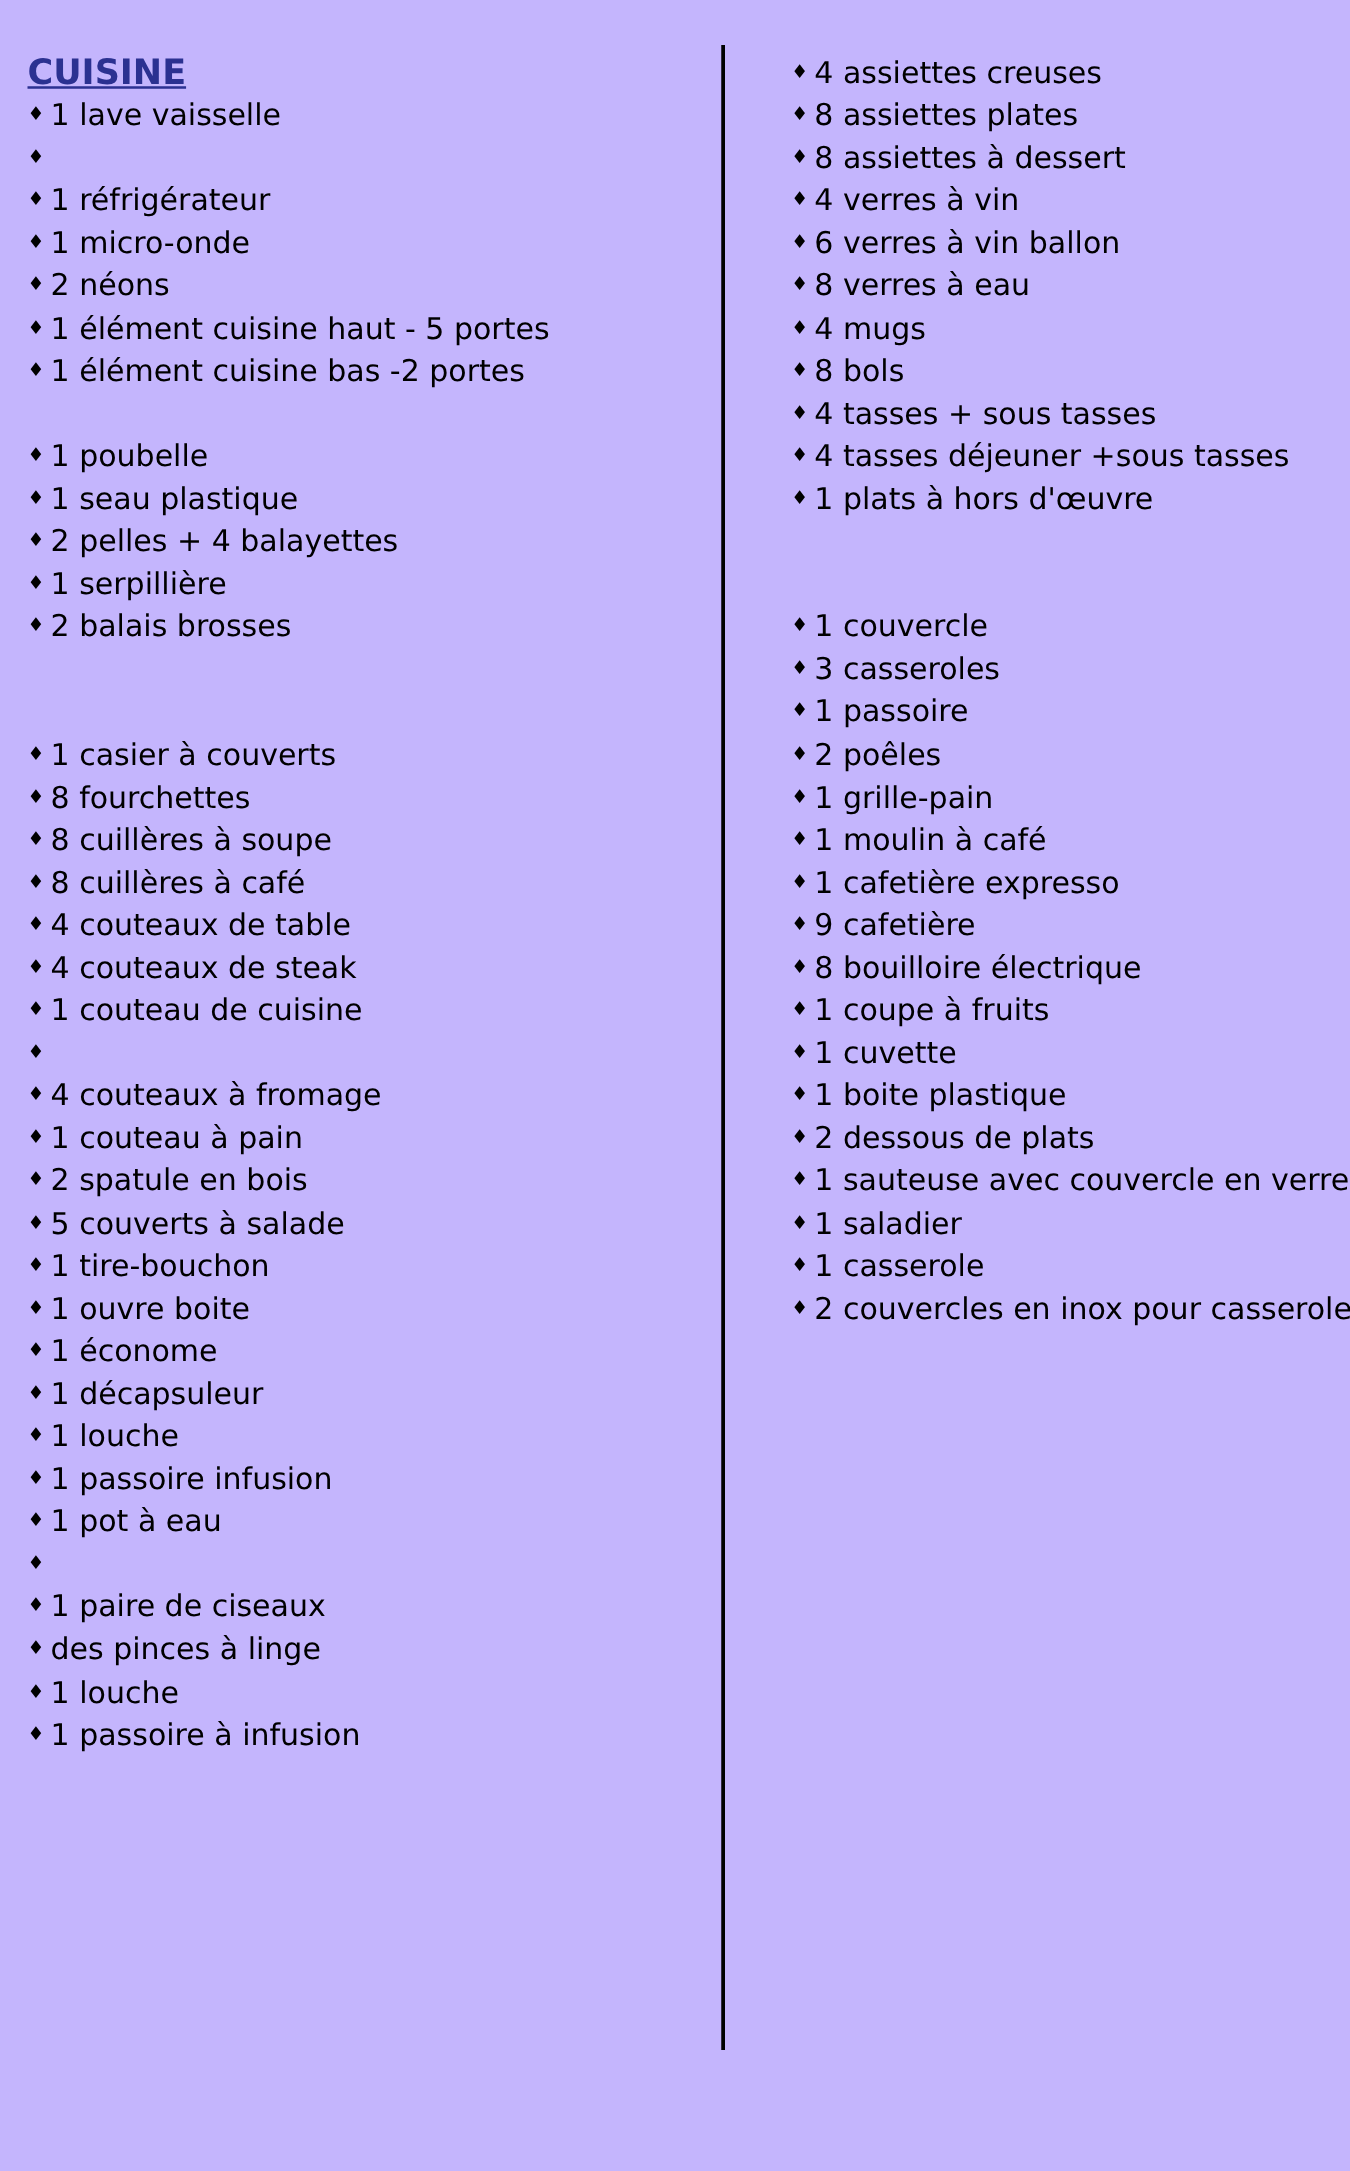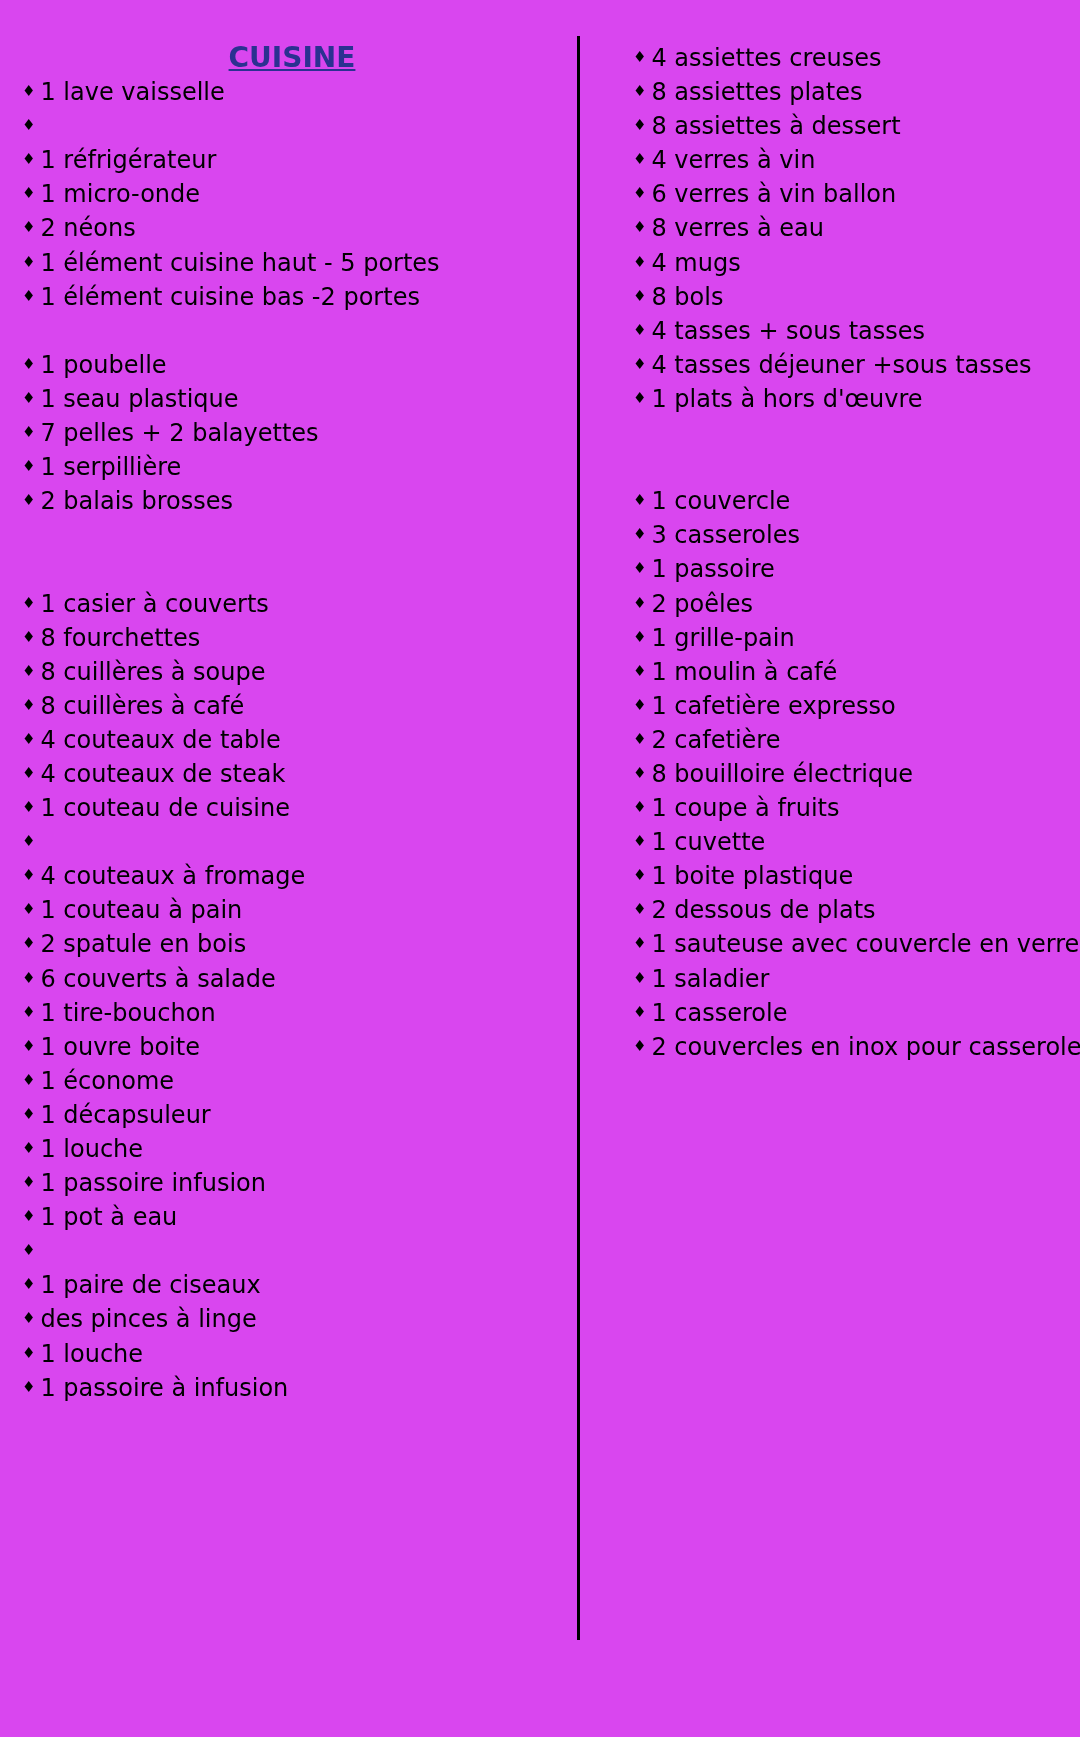--- a/index.html
+++ b/index.html
@@ -11,22 +11,21 @@
     width: 1080px;
     height: 1737px;
     position: relative;
     font-family: "DejaVu Sans", sans-serif;
     color: #000000;
     overflow: hidden;
   }
   .page {
     position: absolute;
     inset: 0;
-    background: #d946ef;
-    text-align: center;
+    background: #c4b5fd;
   }
   .col {
     position: absolute;
     top: 41px;
   }
   .col-left  { left: 22px;  width: 540px; }
   .col-right { left: 633px; width: 440px; }
   .title {
     margin: 0;
     font-size: 28px;
@@ -107,21 +106,21 @@
         <li class="row">
           <span class="bullet">♦</span>
           <span class="item-text">1 poubelle</span>
         </li>
         <li class="row">
           <span class="bullet">♦</span>
           <span class="item-text">1 seau plastique</span>
         </li>
         <li class="row">
           <span class="bullet">♦</span>
-          <span class="item-text">7 pelles + 2 balayettes</span>
+          <span class="item-text">2 pelles + 4 balayettes</span>
         </li>
         <li class="row">
           <span class="bullet">♦</span>
           <span class="item-text">1 serpillière</span>
         </li>
         <li class="row">
           <span class="bullet">♦</span>
           <span class="item-text">2 balais brosses</span>
         </li>
         <li class="row blank"></li>
@@ -164,21 +163,21 @@
         <li class="row">
           <span class="bullet">♦</span>
           <span class="item-text">1 couteau à pain</span>
         </li>
         <li class="row">
           <span class="bullet">♦</span>
           <span class="item-text">2 spatule en bois</span>
         </li>
         <li class="row">
           <span class="bullet">♦</span>
-          <span class="item-text">6 couverts à salade</span>
+          <span class="item-text">5 couverts à salade</span>
         </li>
         <li class="row">
           <span class="bullet">♦</span>
           <span class="item-text">1 tire-bouchon</span>
         </li>
         <li class="row">
           <span class="bullet">♦</span>
           <span class="item-text">1 ouvre boite</span>
         </li>
         <li class="row">
@@ -296,21 +295,21 @@
         <li class="row">
           <span class="bullet">♦</span>
           <span class="item-text">1 moulin à café</span>
         </li>
         <li class="row">
           <span class="bullet">♦</span>
           <span class="item-text">1 cafetière expresso</span>
         </li>
         <li class="row">
           <span class="bullet">♦</span>
-          <span class="item-text">2 cafetière</span>
+          <span class="item-text">9 cafetière</span>
         </li>
         <li class="row">
           <span class="bullet">♦</span>
           <span class="item-text">8 bouilloire électrique</span>
         </li>
         <li class="row">
           <span class="bullet">♦</span>
           <span class="item-text">1 coupe à fruits</span>
         </li>
         <li class="row">

